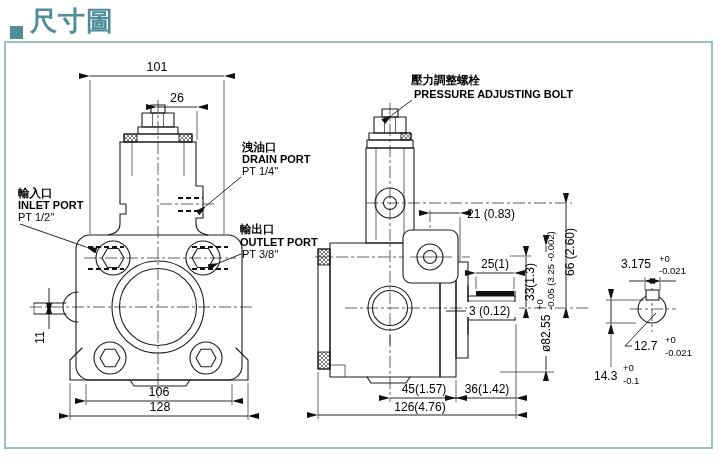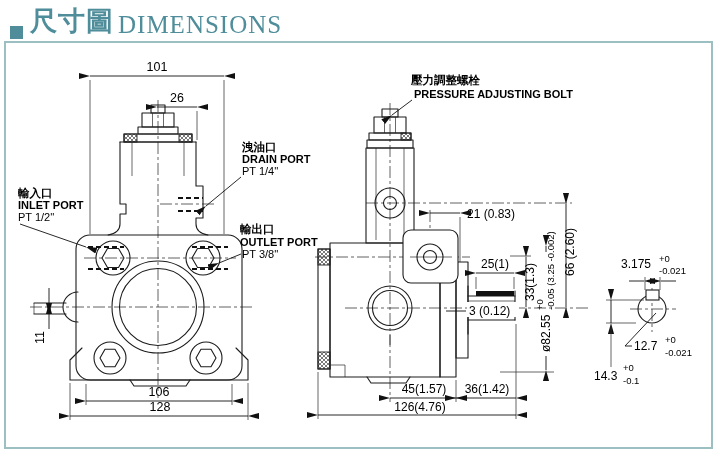--- a/index.html
+++ b/index.html
@@ -25,21 +25,20 @@
   .t-sm{font-size:9.5px;}
   .mid{text-anchor:middle;}
   .wbg{fill:#fff;stroke:none;}
 </style>
 </head>
 <body>
 
 <div class="title">
   <span class="bullet"></span>
   <span class="t-cjk-title">尺寸圖</span>
-  <span class="t-en-title">DIMENSIONS</span>
 </div>
 
 <div class="frame"></div>
 
 <svg width="720" height="457" viewBox="0 0 720 457">
   <defs>
     <pattern id="xh" patternUnits="userSpaceOnUse" width="4" height="4">
       <path d="M0,4 L4,0 M0,0 L4,4" stroke="#222" stroke-width="0.6"></path>
     </pattern>
     <marker id="arr" viewBox="0 0 12 8" refX="0.5" refY="4" markerWidth="13" markerHeight="8.5" orient="auto-start-reverse">

